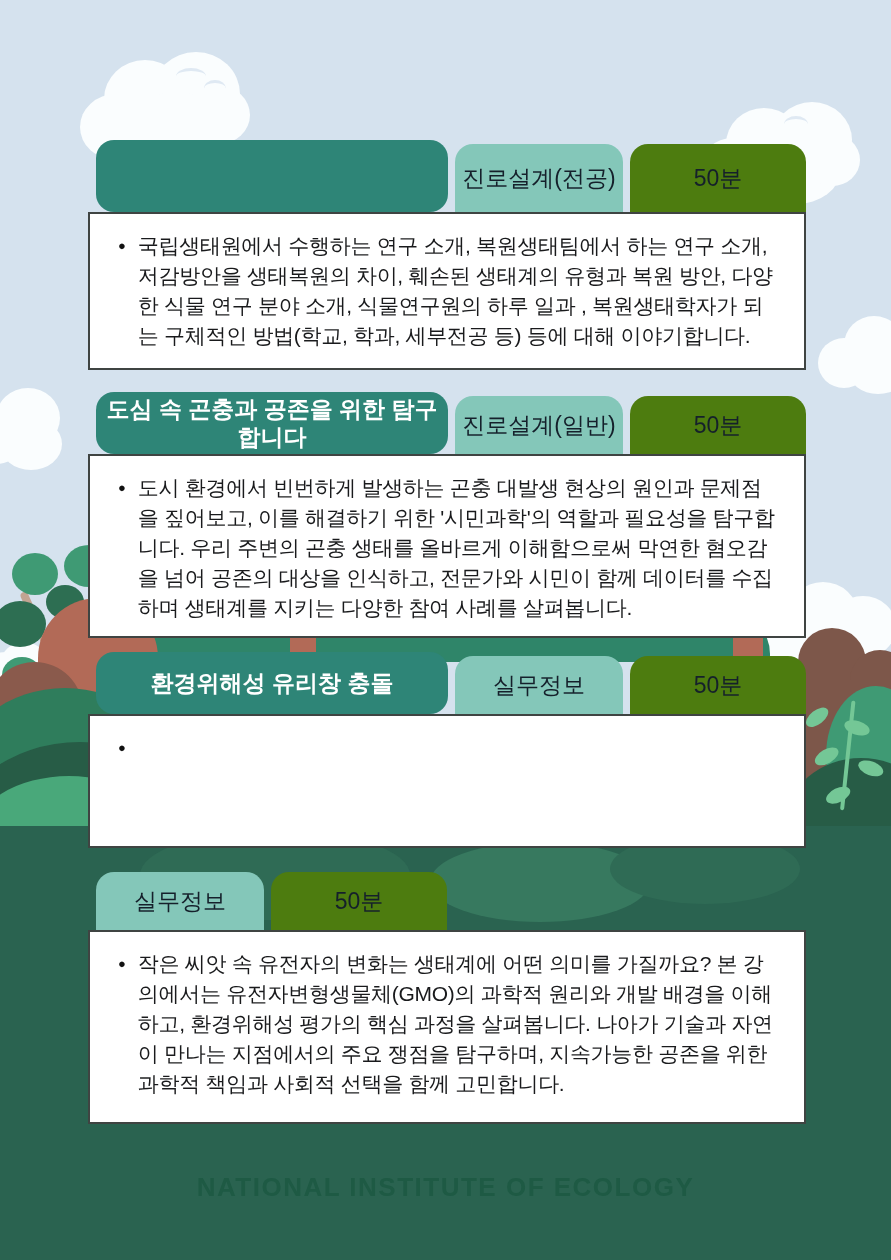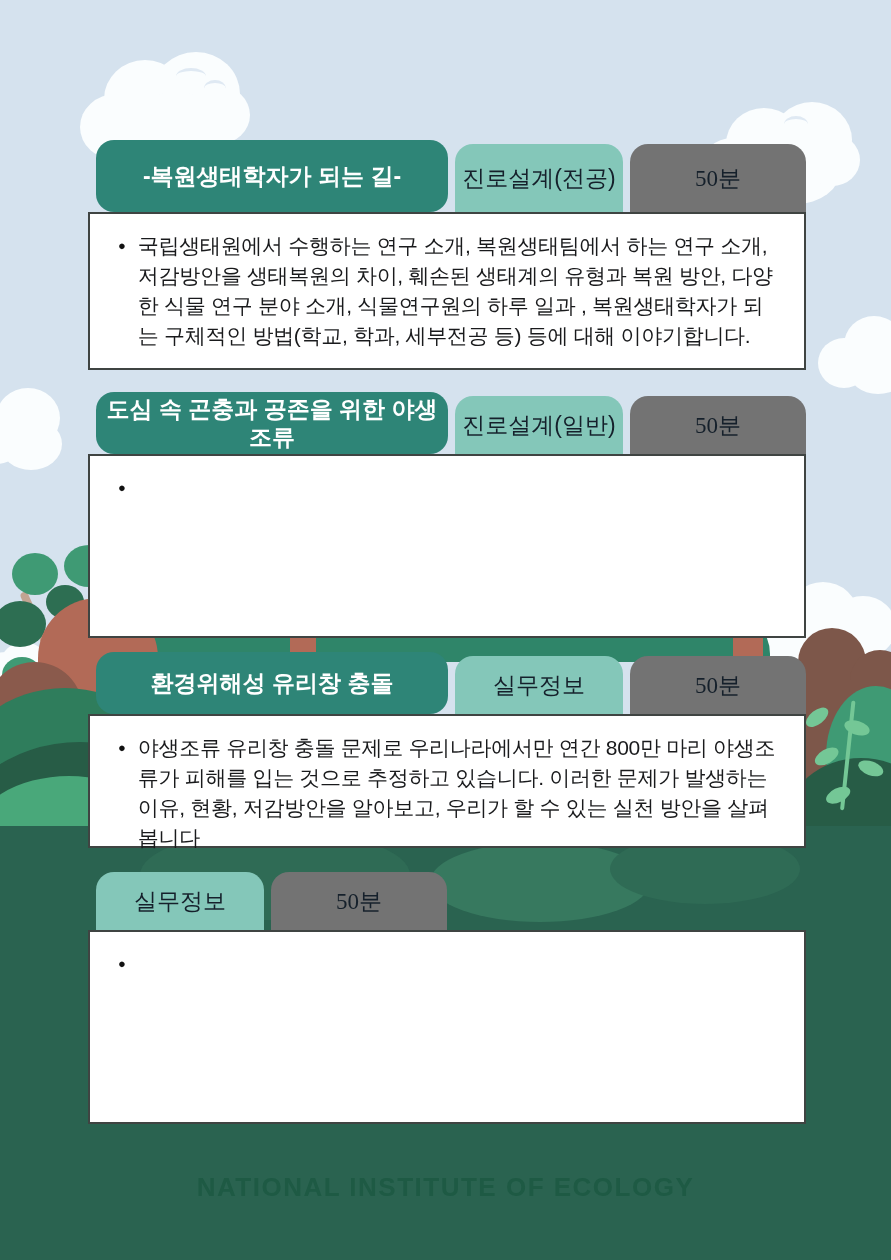--- a/index.html
+++ b/index.html
@@ -28,21 +28,21 @@
     flex:0 0 352px;box-sizing:border-box;background:#2e8577;border-radius:18px;
     color:#ffffff;font-weight:bold;font-size:23px;line-height:28px;
     display:flex;flex-direction:column;align-items:center;justify-content:center;text-align:center;
   }
   .badge{
     box-sizing:border-box;margin-top:4px;border-radius:18px 18px 0 0;
     display:flex;align-items:center;justify-content:center;
     font-size:23px;color:#15202b;text-align:center;
   }
   .badge.cat{flex:0 0 168px;background:#84c7b9;}
-  .badge.dur{flex:0 0 176px;background:#737373;font-family:Liberation Serif, serif;}
+  .badge.dur{flex:0 0 176px;background:#4d7c0f;}
   .desc-card{
     position:absolute;left:88px;width:718px;box-sizing:border-box;z-index:5;
     background:#ffffff;border:2px solid #3f4442;
     padding:17px 26px 0 24px;display:flex;gap:12px;
   }
   .bullet{flex:0 0 auto;font-size:13px;line-height:30px;color:#111;padding-left:4px;}
   .desc{margin:0;font-size:21px;line-height:30px;color:#191a1c;letter-spacing:-0.3px;}
   .t2:empty{display:none;}
   
   .hr1{top:140px;height:72px;}  .dc1{top:212px;height:158px;}
@@ -131,56 +131,56 @@
   <div class="sprig-leaf" style="left:14px;top:94px;transform:rotate(-18deg);"></div>
 </div>
 
 <div class="field decor"></div>
 <div class="decor blob" style="left:140px;top:830px;width:270px;height:90px;background:#2f6b55;"></div>
 <div class="decor blob" style="left:430px;top:842px;width:220px;height:80px;background:#37795f;"></div>
 <div class="decor blob" style="left:610px;top:834px;width:190px;height:70px;background:#2f6b55;"></div>
 
 <div class="header-row hr1">
   <div class="title-card">
-    <div class="t2">-복원생태학자가 되는 길-</div>
   </div>
   <div class="badge cat">진로설계(전공)</div>
   <div class="badge dur">50분</div>
 </div>
 <div class="desc-card dc1">
   <span class="bullet">●</span>
   <p class="desc">국립생태원에서 수행하는 연구 소개, 복원생태팀에서 하는 연구 소개, 저감방안을 생태복원의 차이, 훼손된 생태계의 유형과 복원 방안, 다양한 식물 연구 분야 소개, 식물연구원의 하루 일과 , 복원생태학자가 되는 구체적인 방법(학교, 학과, 세부전공 등) 등에 대해 이야기합니다.</p>
 </div>
 
 <div class="header-row hr2">
   <div class="title-card">
-    <div class="t1">도심 속 곤충과 공존을 위한 야생조류</div>
+    <div class="t1">도심 속 곤충과 공존을 위한 탐구합니다</div>
 
   </div>
   <div class="badge cat">진로설계(일반)</div>
   <div class="badge dur">50분</div>
 </div>
 <div class="desc-card dc2">
   <span class="bullet">●</span>
+  <p class="desc">도시 환경에서 빈번하게 발생하는 곤충 대발생 현상의 원인과 문제점을 짚어보고, 이를 해결하기 위한 '시민과학'의 역할과 필요성을 탐구합니다. 우리 주변의 곤충 생태를 올바르게 이해함으로써 막연한 혐오감을 넘어 공존의 대상을 인식하고, 전문가와 시민이 함께 데이터를 수집하며 생태계를 지키는 다양한 참여 사례를 살펴봅니다.</p>
 </div>
 
 <div class="header-row hr3">
   <div class="title-card">
     <div class="t1">환경위해성 유리창 충돌</div>
 
   </div>
   <div class="badge cat">실무정보</div>
   <div class="badge dur">50분</div>
 </div>
 <div class="desc-card dc3">
   <span class="bullet">●</span>
-  <p class="desc">야생조류 유리창 충돌 문제로 우리나라에서만 연간 800만 마리 야생조류가 피해를 입는 것으로 추정하고 있습니다. 이러한 문제가 발생하는 이유, 현황, 저감방안을 알아보고, 우리가 할 수 있는 실천 방안을 살펴봅니다</p>
 </div>
 
 <div class="header-row hr4">
   <div class="badge cat">실무정보</div>
   <div class="badge dur">50분</div>
 </div>
 <div class="desc-card dc4">
   <span class="bullet">●</span>
+  <p class="desc">작은 씨앗 속 유전자의 변화는 생태계에 어떤 의미를 가질까요? 본 강의에서는 유전자변형생물체(GMO)의 과학적 원리와 개발 배경을 이해하고, 환경위해성 평가의 핵심 과정을 살펴봅니다. 나아가 기술과 자연이 만나는 지점에서의 주요 쟁점을 탐구하며, 지속가능한 공존을 위한 과학적 책임과 사회적 선택을 함께 고민합니다.</p>
 </div>
 
 <div class="footer">NATIONAL INSTITUTE OF ECOLOGY</div>
 
 </body></html>

